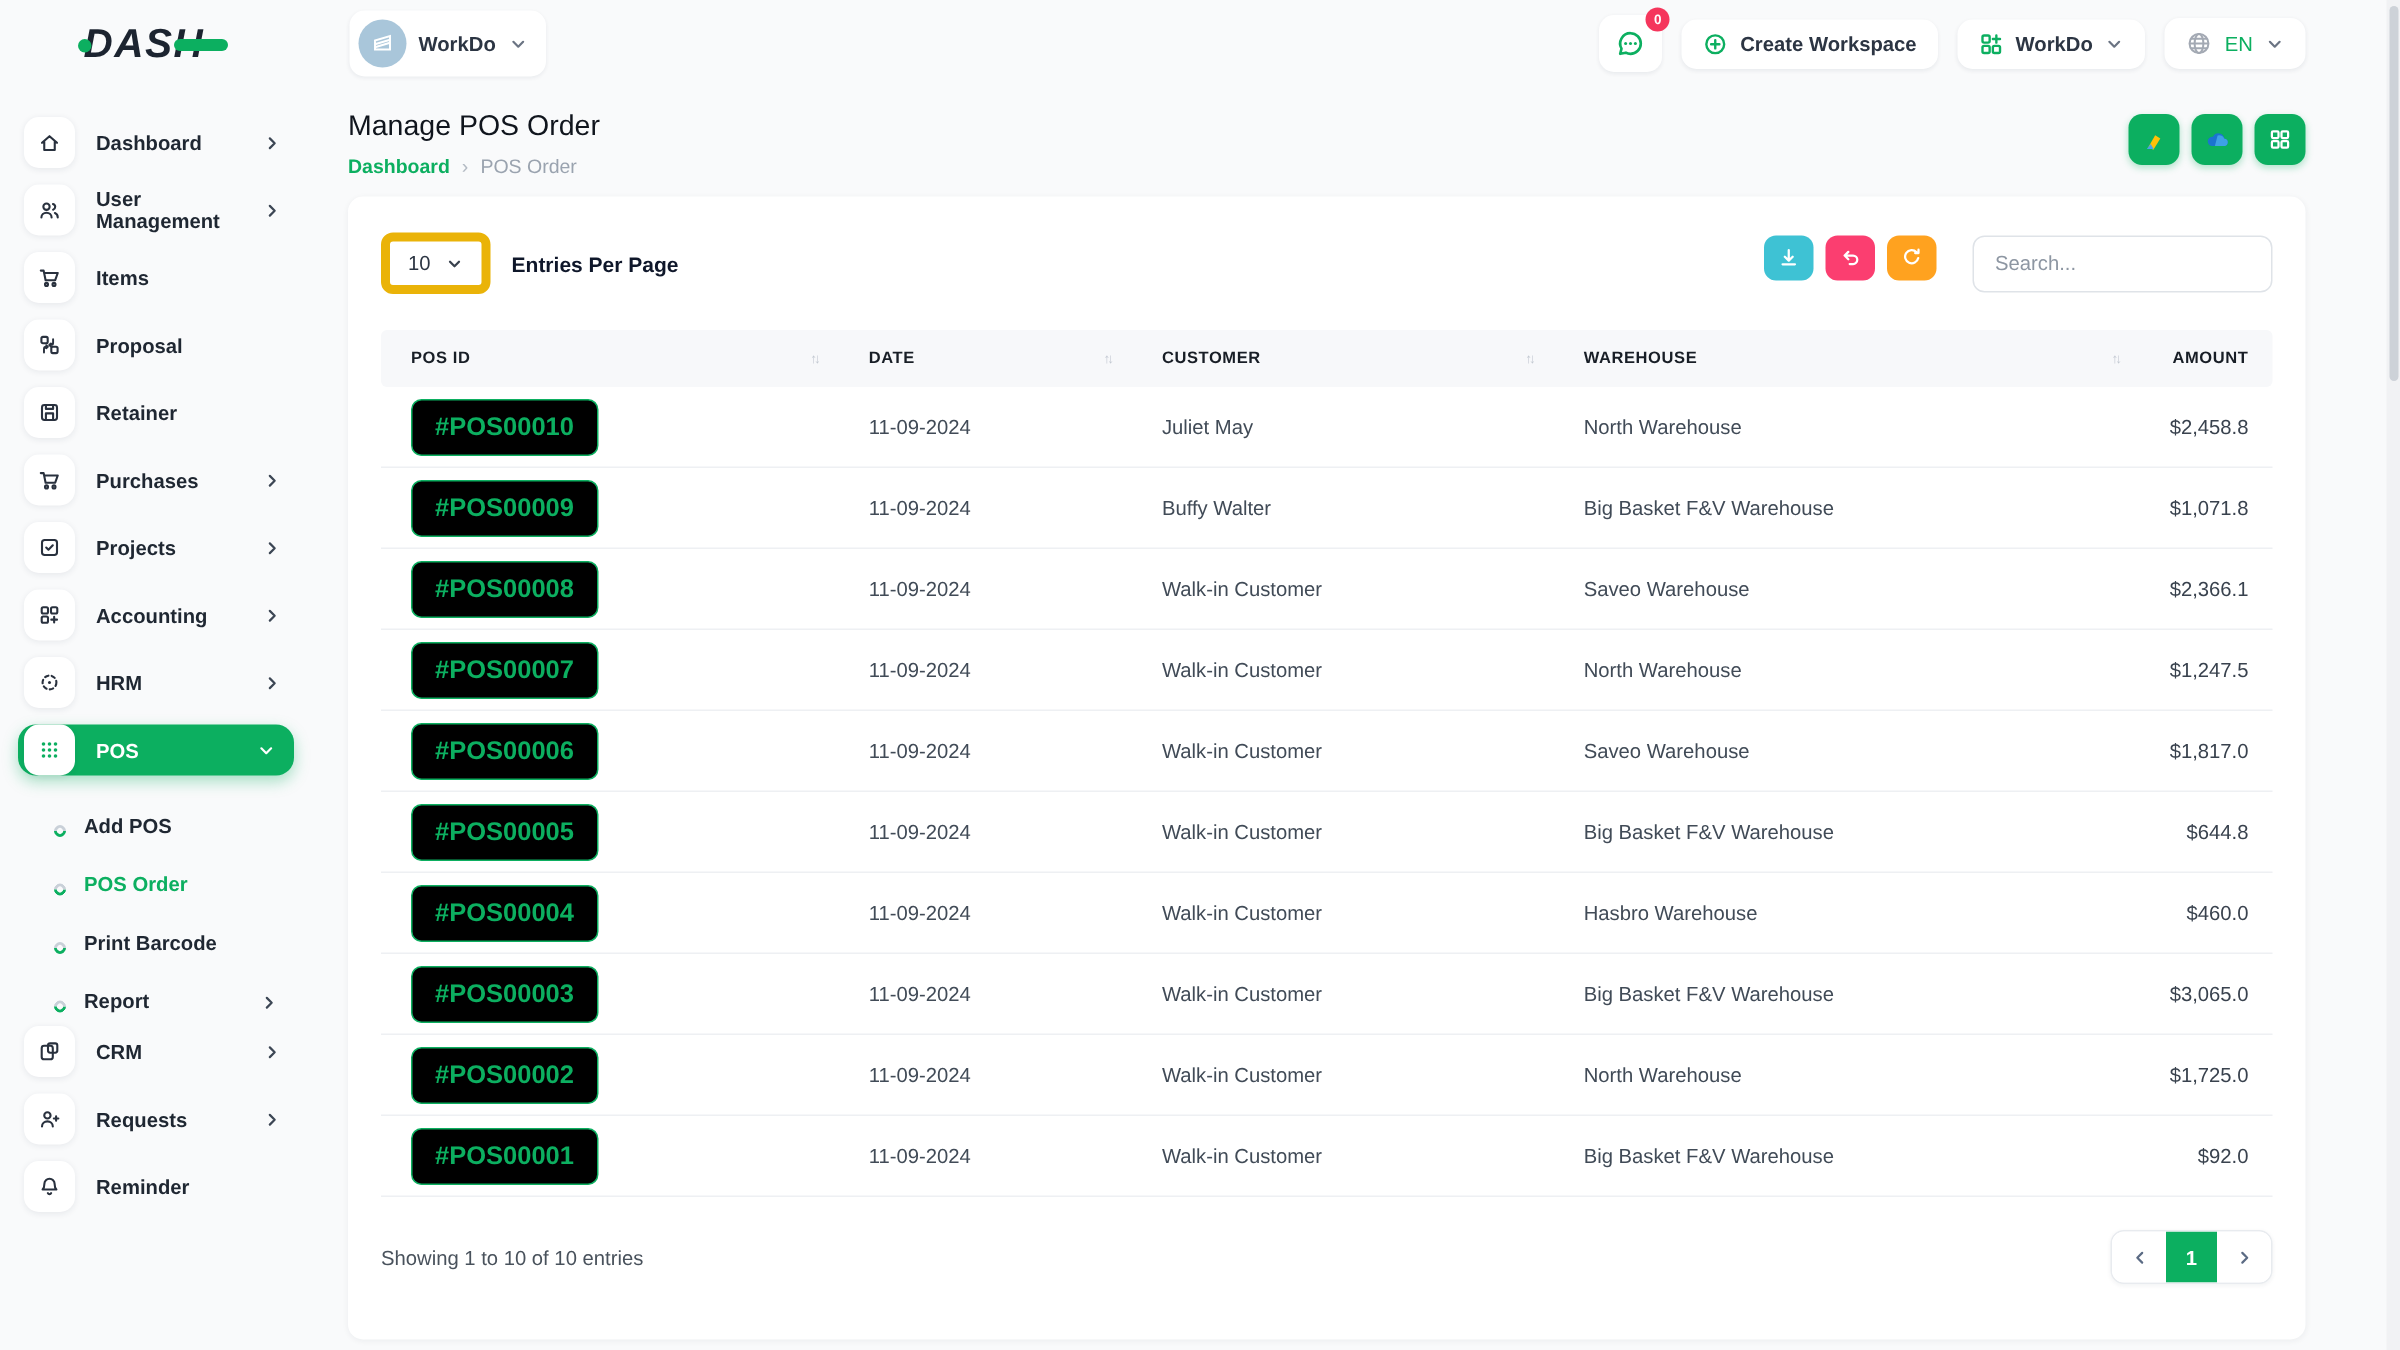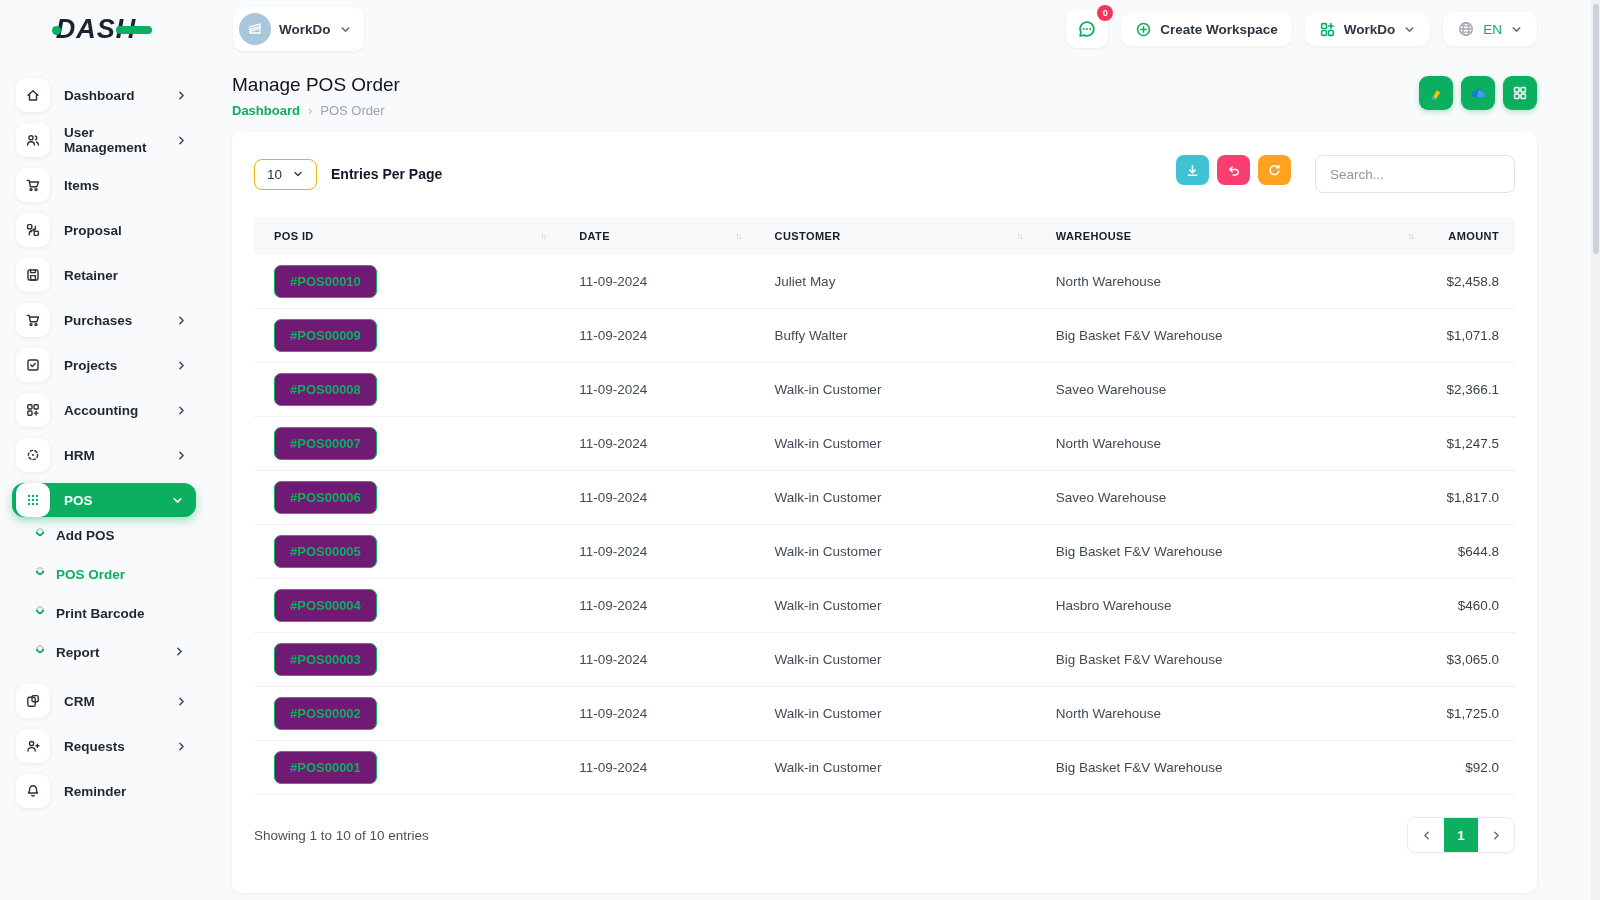--- a/index.html
+++ b/index.html
@@ -31,57 +31,57 @@
   
   .sidebar{ position:absolute; top:58px; left:0; bottom:0; width:208px; padding:20px 12px 0 12px; overflow:hidden; }
   .nav-item{ display:flex; align-items:center; gap:14px; height:34px; margin-bottom:11px; cursor:pointer; padding:0 8px 0 4px; }
   .nav-icon{ width:34px; height:34px; min-width:34px; border-radius:10px; background:#fff; box-shadow:0 1px 4px rgba(25,35,60,.08); display:flex; align-items:center; justify-content:center; color:#29313e; }
   .nav-label{ font-size:13.5px; font-weight:600; color:#1f2732; flex:1; }
   .nav-chev{ color:#3c4654; display:flex; }
   .nav-item.active{ background:var(--green); border-radius:12px; padding:0 12px 0 4px; margin-left:0; box-shadow:0 4px 10px rgba(12,175,96,.35); }
   .nav-item.active .nav-label{ color:#fff; }
   .nav-item.active .nav-chev{ color:#fff; }
   .nav-item.active .nav-icon{ color:var(--green); }
-  .sub-item{ display:flex; align-items:flex-start; gap:12px; height:30px; margin:4px 0 9px 0; padding-left:24px; cursor:pointer; }
+  .sub-item{ display:flex; align-items:flex-end; gap:12px; height:30px; margin:4px 0 9px 0; padding-left:24px; cursor:pointer; }
   .bullet{ width:8px; height:8px; border-radius:50%; border:2px solid #c9d0d8; border-bottom-color:var(--green); border-left-color:var(--green); transform:rotate(-45deg); }
   .sub-label{ font-size:13.5px; font-weight:600; color:#1f2732; flex:1; }
   .sub-item.active .sub-label{ color:var(--green); }
   
   .main{ position:absolute; left:208px; top:58px; right:0; bottom:0; padding:16px 63px 0 24px; }
   .page-head{ display:flex; align-items:flex-start; justify-content:space-between; }
   .page-title{ font-size:19px; font-weight:400; color:#10151d; }
   .breadcrumb{ display:flex; align-items:center; gap:8px; margin-top:7px; font-size:13px; }
   .crumb-link{ color:var(--green); font-weight:600; cursor:pointer; }
   .crumb-sep{ color:#b3bac3; font-size:13px; }
   .crumb-current{ color:#9aa3af; }
   .head-actions{ display:flex; gap:8px; margin-top:2px; }
   .sq-btn{ width:34px; height:34px; border-radius:9px; background:var(--green); border:none; display:flex; align-items:center; justify-content:center; cursor:pointer; box-shadow:0 2px 5px rgba(12,175,96,.3); }
   
   .card{ background:#fff; border-radius:10px; box-shadow:0 1px 4px rgba(20,30,50,.06); margin-top:13px; height:762px; padding:24px 22px; }
   .toolbar{ display:flex; align-items:center; }
-  .entries-select{ display:flex; align-items:center; gap:10px; border:1px solid #eab308; border-radius:8px; padding:7px 12px; font-size:13.5px; color:#2c3543; cursor:pointer; background:#fff; }
+  .entries-select{ display:flex; align-items:center; gap:10px; border:6px solid #eab308; border-radius:8px; padding:7px 12px; font-size:13.5px; color:#2c3543; cursor:pointer; background:#fff; }
   .entries-label{ margin-left:14px; font-size:14px; color:#0f172a; font-weight:600; }
   .toolbar-right{ margin-left:auto; display:flex; align-items:flex-start; gap:8px; }
   .act-btn{ width:33px; height:30px; border:none; border-radius:8px; display:flex; align-items:center; justify-content:center; cursor:pointer; color:#fff; }
   .act-download{ background:var(--teal); }
   .act-undo{ background:var(--pink); }
   .act-refresh{ background:var(--orange); }
   .search-input{ margin-left:16px; width:200px; height:38px; border:1px solid #dfe3e8; border-radius:8px; padding:0 14px; font-size:13.5px; font-family:inherit; color:#2c3543; outline:none; }
   .search-input::placeholder{ color:#8d96a2; }
   
   .table{ margin-top:24px; }
   .t-head, .t-row{ display:grid; grid-template-columns:24.2% 15.5% 22.3% 31% 1fr; align-items:center; }
   .t-head{ background:#f7f8fa; border-radius:4px; height:38px; }
   .th{ display:flex; align-items:center; justify-content:space-between; padding:0 14px 0 20px; font-size:11px; font-weight:700; letter-spacing:.4px; color:#181e26; text-transform:uppercase; }
   .th.amount{ justify-content:flex-end; padding-right:16px; }
   .sort{ font-size:9px; color:#c3c9d2; letter-spacing:-2px; cursor:pointer; }
   .t-row{ height:54px; border-bottom:1px solid #eef0f3; font-size:13.5px; color:#414b57; }
   .td{ padding-left:20px; }
   .td.amount{ text-align:right; padding-right:16px; padding-left:0; color:#39424e; }
-  .pos-badge{ display:inline-block; border:1px solid var(--green); color:var(--green); font-size:13px; font-weight:600; padding:8px 15px; border-radius:7px; background:#701a75; cursor:pointer; }
+  .pos-badge{ display:inline-block; border:1px solid var(--green); color:var(--green); font-size:17px; font-weight:600; padding:8px 15px; border-radius:7px; background:#000000; cursor:pointer; }
   
   .card-footer{ display:flex; align-items:center; justify-content:space-between; margin-top:22px; }
   .showing{ font-size:13.5px; color:#49525c; }
   .pagination{ display:flex; background:#fff; border:1px solid #e8ebef; border-radius:9px; overflow:hidden; box-shadow:0 1px 3px rgba(20,30,50,.05); }
   .page-btn{ width:36px; height:34px; display:flex; align-items:center; justify-content:center; color:#5b6b84; cursor:pointer; background:#fff; border:none; }
   .page-num{ width:34px; height:34px; display:flex; align-items:center; justify-content:center; background:var(--green); color:#fff; font-size:13.5px; font-weight:600; cursor:pointer; }
   
   .scrollbar{ position:absolute; top:0; right:0; bottom:0; width:9px; background:#f1f2f4; }
   .scroll-thumb{ position:absolute; top:4px; right:1.5px; width:6px; height:250px; border-radius:3px; background:#cdd2d8; }
   svg{ display:block; }

